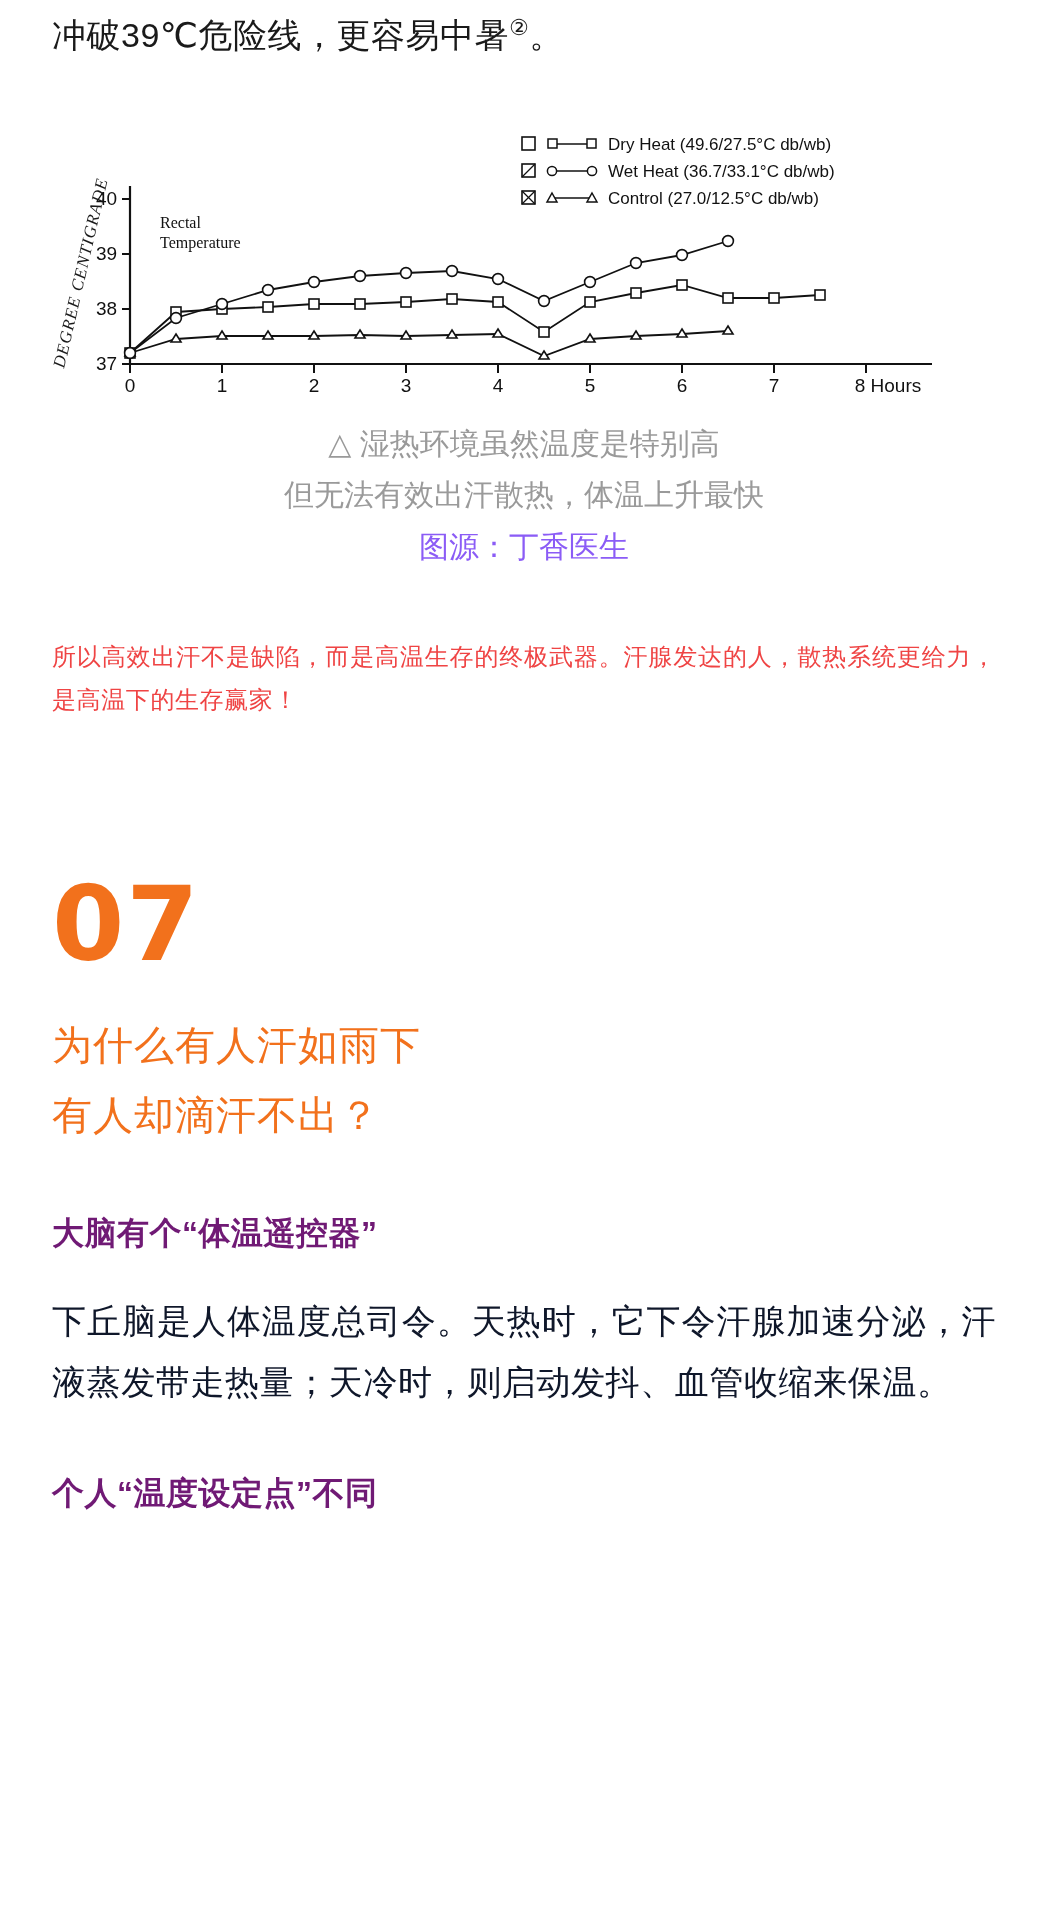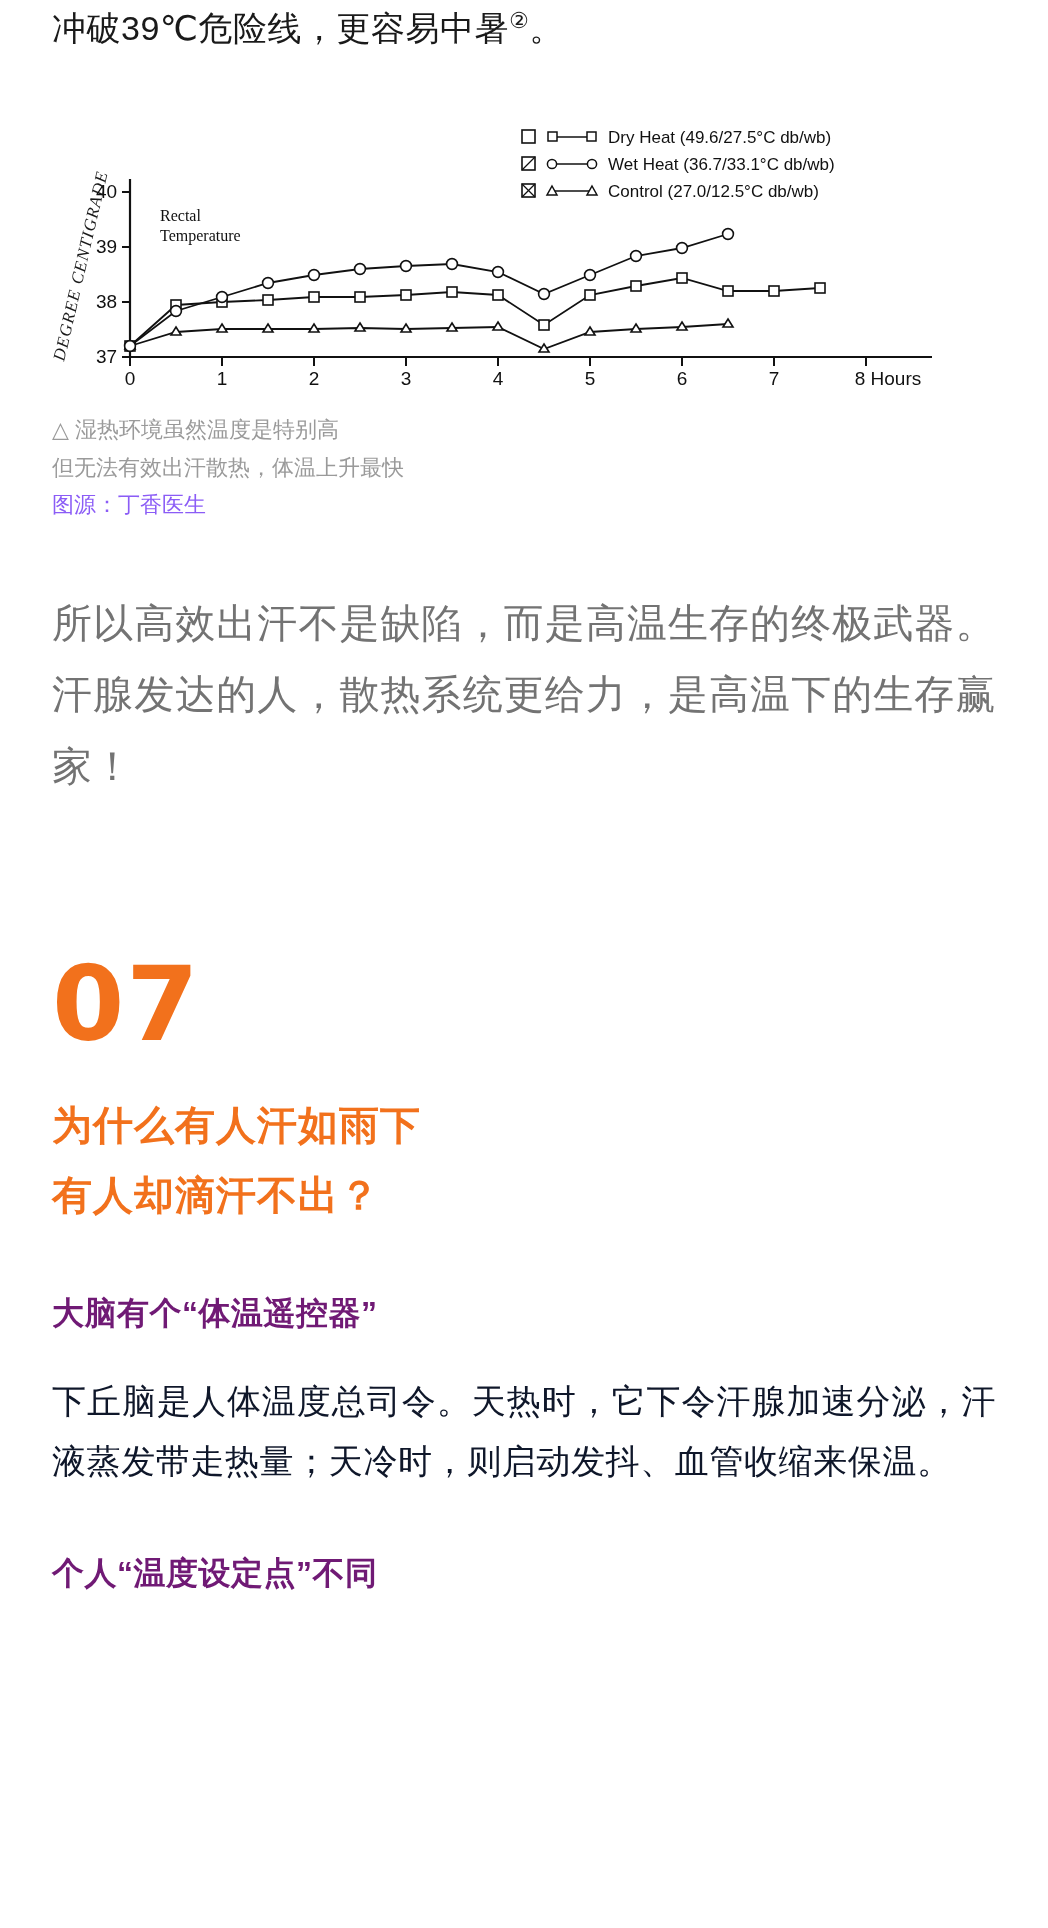--- a/index.html
+++ b/index.html
@@ -20,21 +20,21 @@
     padding: 0 52px;
     position: relative;
   }
 
   
   .top-frag {
     font-size: 34px;
     line-height: 1.55;
     letter-spacing: 0.5px;
     color: #1a1a1a;
-    padding-top: 2px;
+    padding-top: 9px;
     white-space: nowrap;
   }
   .top-frag sup {
     font-size: 22px;
     vertical-align: super;
   }
 
   
   .figure {
     margin-top: 62px;
@@ -43,53 +43,54 @@
   .chart-box {
     width: 944px;
     height: 268px;
     position: relative;
     background: #ffffff;
   }
   .chart-svg { display: block; }
 
   .caption {
     margin-top: 26px;
+    text-align: center;
     color: #9a9a9a;
-    font-size: 22px;
+    font-size: 30px;
     line-height: 1.72;
   }
   .caption .src {
     color: #8b5cf6;
   }
 
   
   .body-para {
     margin-top: 64px;
-    font-size: 40px;
+    font-size: 24px;
     line-height: 1.78;
     letter-spacing: 0.6px;
-    color: #737373;
+    color: #ef4444;
     text-align: justify;
   }
 
   
   .section-number {
     margin-top: 150px;
     font-size: 104px;
     line-height: 1;
     font-weight: 700;
     color: #f2711c;
     letter-spacing: 2px;
     font-family: "DejaVu Sans", "Liberation Sans", sans-serif;
   }
   .section-title {
     margin-top: 34px;
     font-size: 40px;
     line-height: 1.75;
-    font-weight: 700;
+    font-weight: 400;
     color: #f2711c;
     letter-spacing: 1px;
   }
 
   .sub-head {
     margin-top: 58px;
     font-size: 32px;
     font-weight: 700;
     color: #701a75;
     line-height: 1.6;

